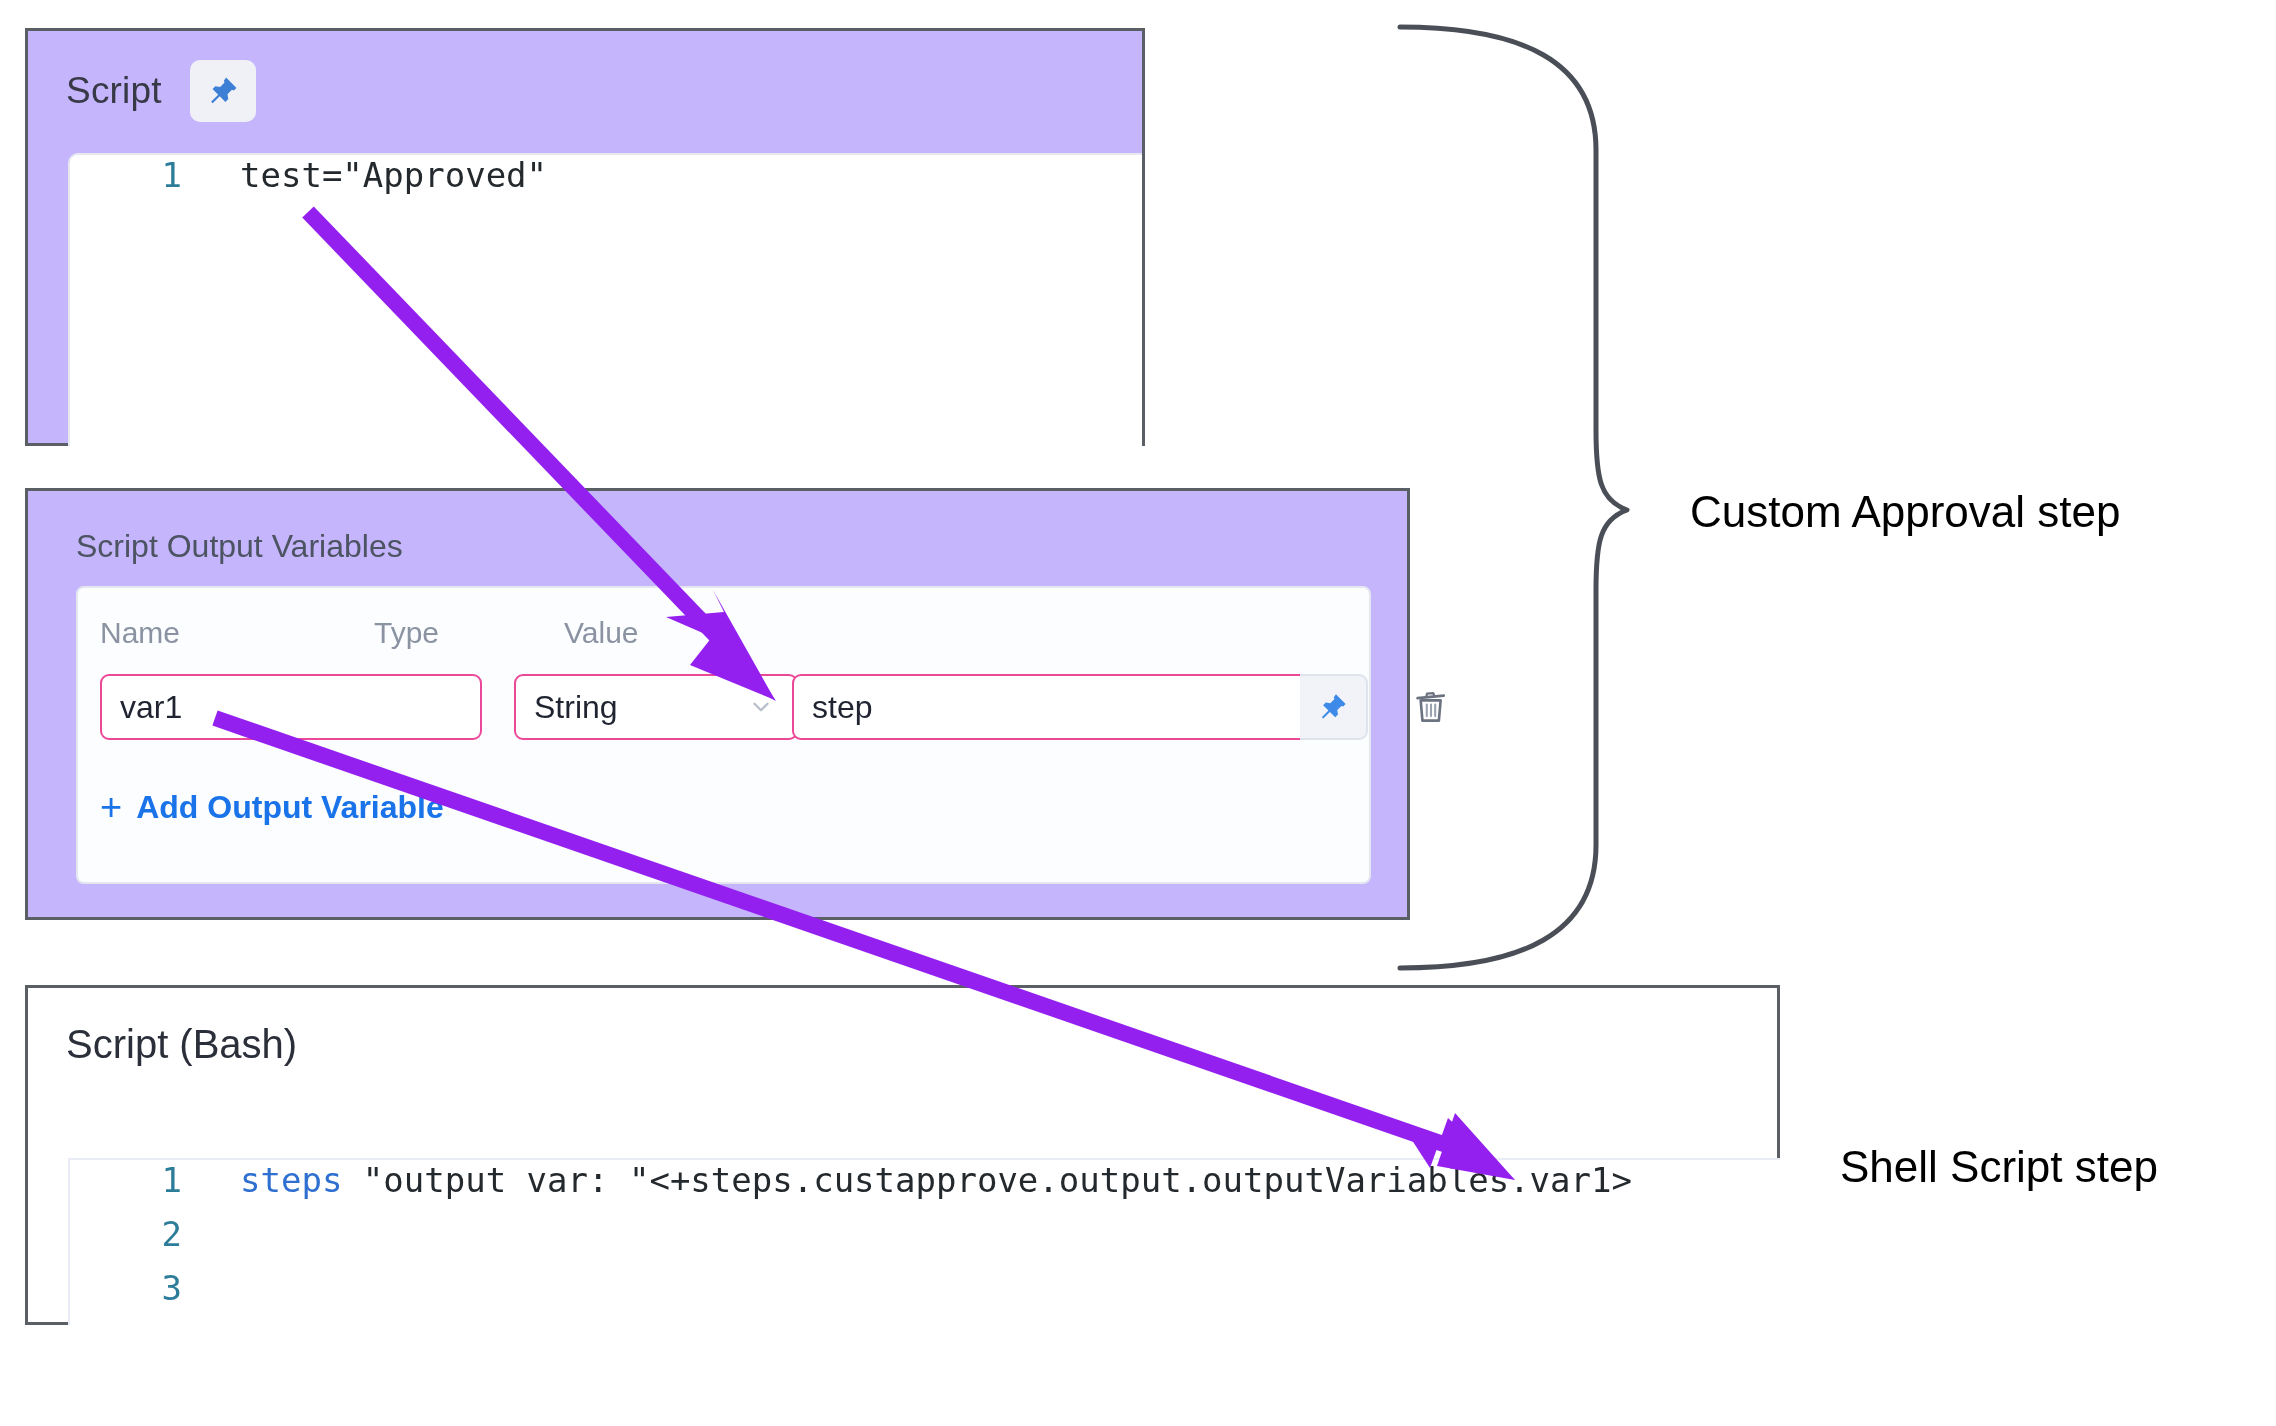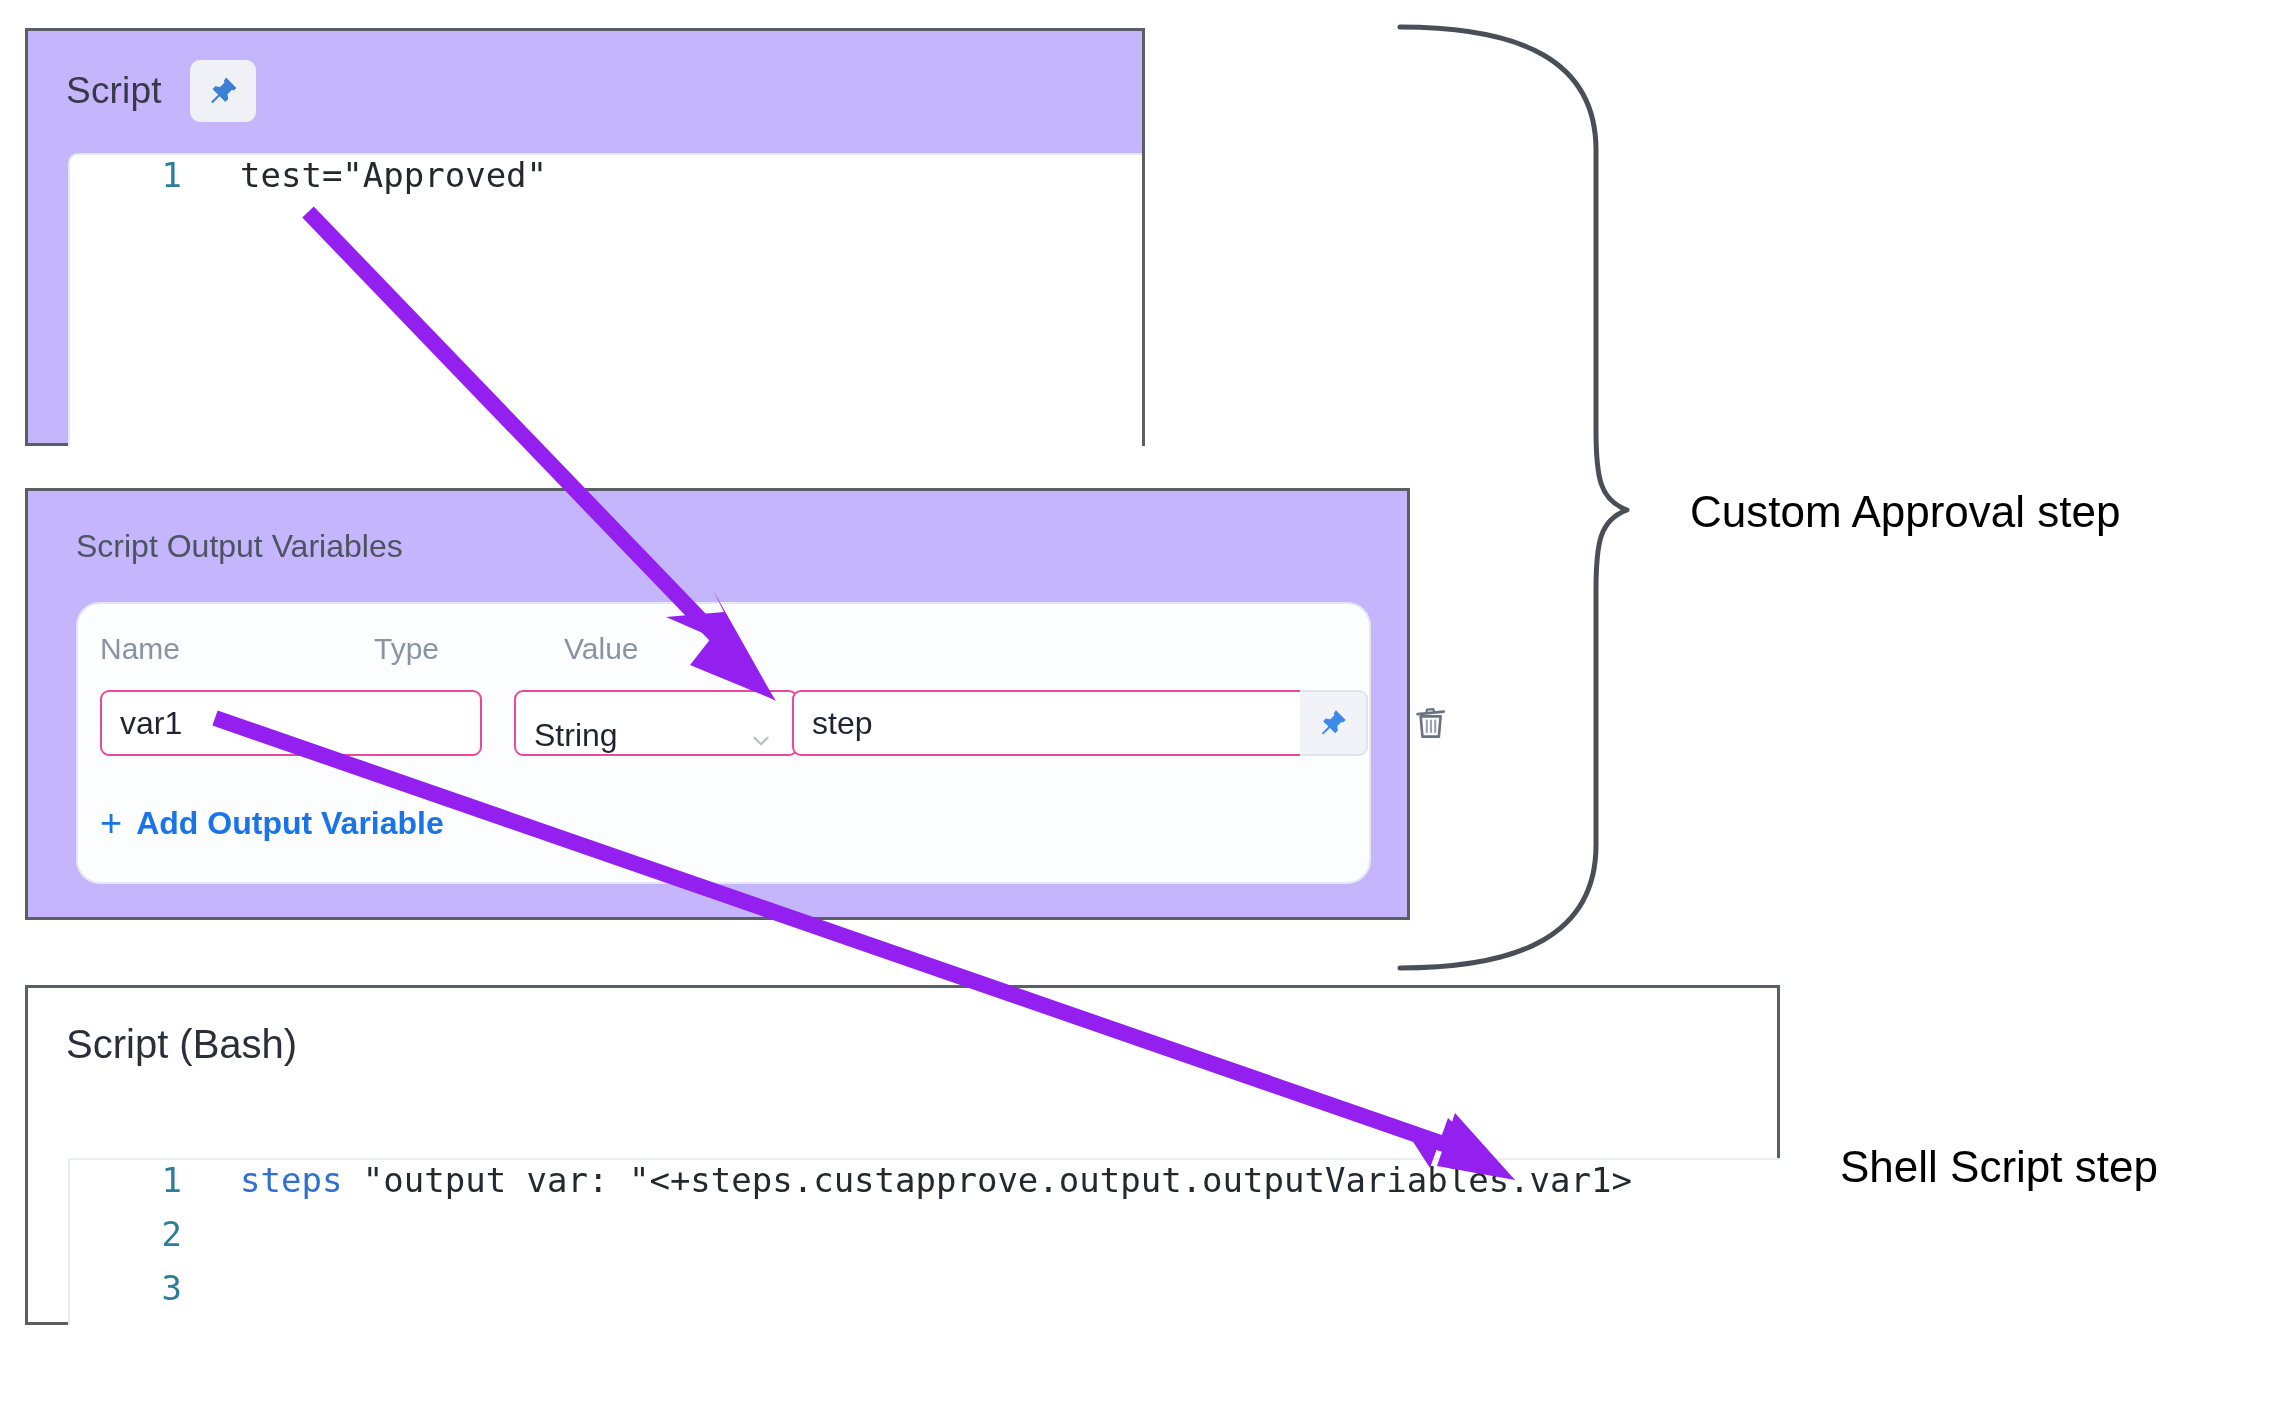--- a/index.html
+++ b/index.html
@@ -106,24 +106,23 @@
     font-size: 32px;
     color: #4c5361;
   }
   .sov-card {
     position: absolute;
     left: 48px;
     top: 95px;
     right: 36px;
     bottom: 33px;
     border: 2px solid #e4e7ef;
-    border-radius: 24px;
+    border-radius: 8px;
     background: #fbfdff;
     box-sizing: border-box;
-    margin-top: 16px;
   }
   .sov-labels {
     position: absolute;
     top: 28px;
     left: 0; right: 0;
     height: 44px;
   }
   .sov-lbl {
     position: absolute;
     font-size: 30px;
@@ -146,21 +145,21 @@
     border: 2px solid #ec4899;
     border-radius: 9px;
     background: #ffffff;
     display: flex;
     align-items: center;
     font-size: 32px;
     color: #1f2430;
     padding-left: 18px;
   }
   #fld-name  { left: 22px;  width: 382px; }
-  #fld-type  { left: 436px; width: 284px; justify-content: space-between; padding-right: 22px; align-items: flex-end; }
+  #fld-type  { left: 436px; width: 284px; justify-content: space-between; padding-right: 22px; }
   #fld-value { left: 714px; width: 508px; border-top-right-radius: 0; border-bottom-right-radius: 0; border-right: none;}
   .chev { width: 26px; height: 26px; }
   .value-pin {
     position: absolute;
     left: 1222px;
     width: 68px;
     height: 66px;
     box-sizing: border-box;
     border: 2px solid #dfe3ec;
     border-left: none;

